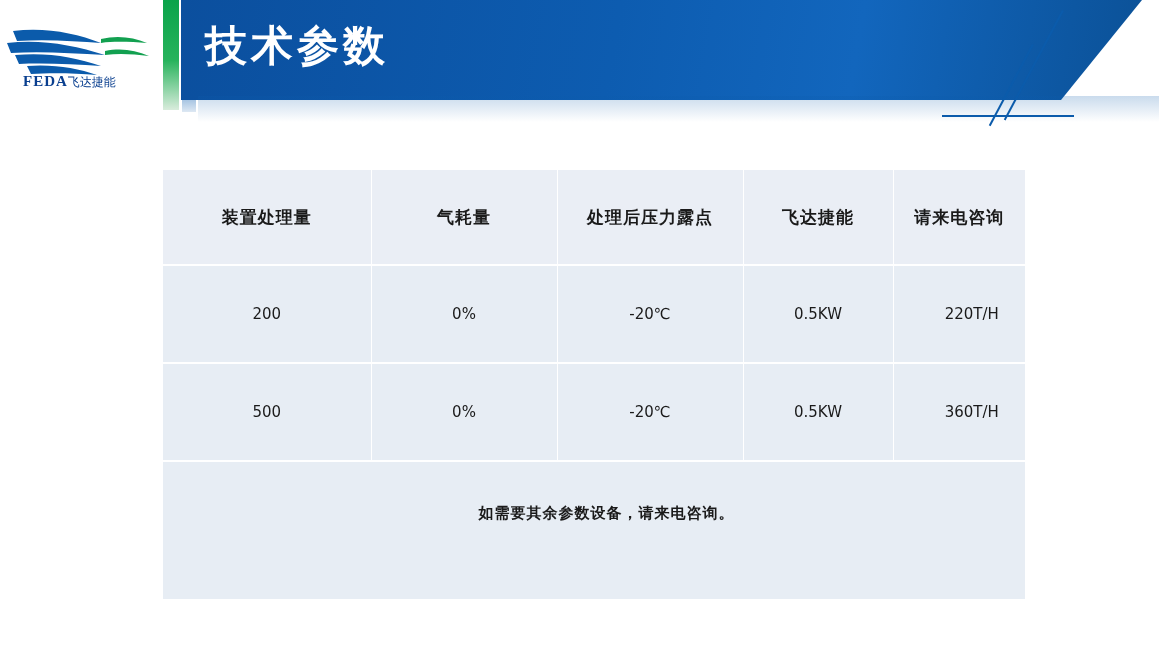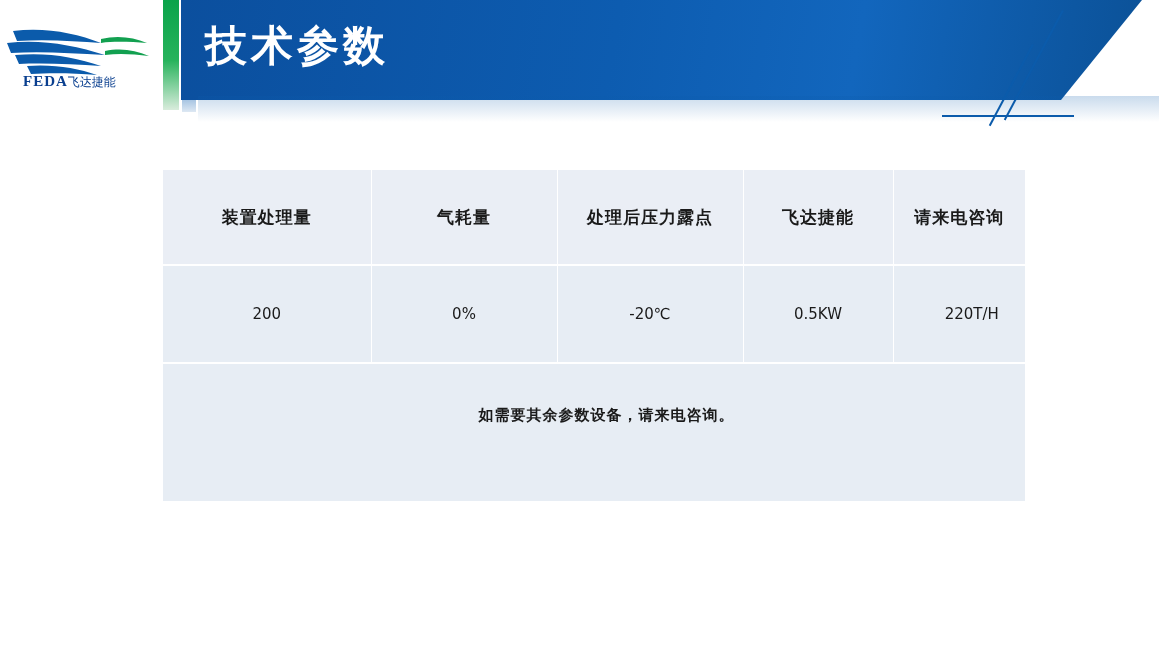--- a/index.html
+++ b/index.html
@@ -241,18 +241,25 @@
       </tr>
     </thead>
     <tbody>
       <tr>
         <td>200</td>
         <td>0%</td>
         <td>-20℃</td>
         <td>0.5KW</td>
         <td>220T/H</td>
       </tr>
+      <tr>
+        <td>500</td>
+        <td>0%</td>
+        <td>-20℃</td>
+        <td>0.5KW</td>
+        <td>360T/H</td>
+      </tr>
       <tr class="note-row">
         <td colspan="5">如需要其余参数设备，请来电咨询。</td>
       </tr>
     </tbody>
   </table>
 </div>
 
 </body></html>

